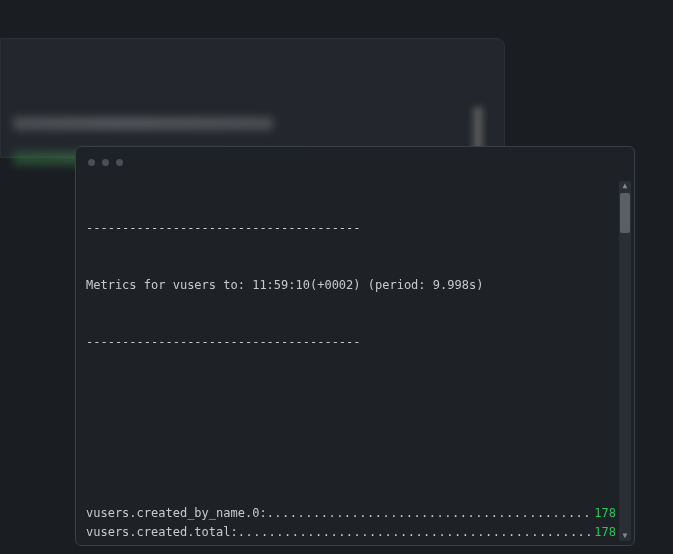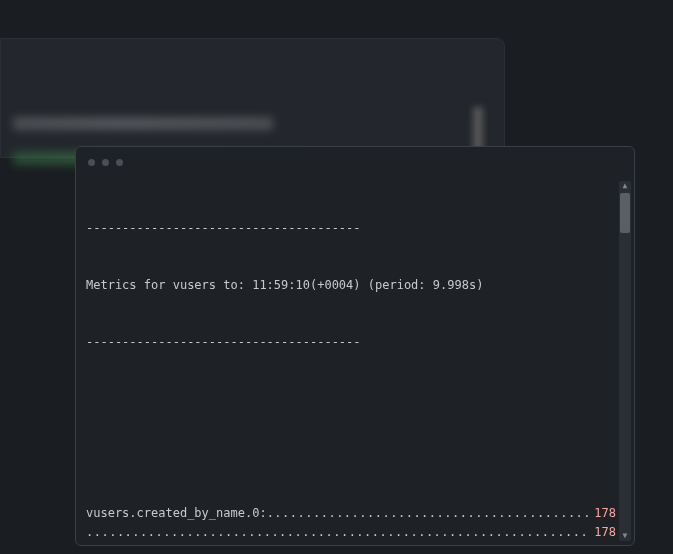--- a/index.html
+++ b/index.html
@@ -105,21 +105,21 @@
       flex-shrink: 0;
       text-align: right;
     }
     .metric-dots {
       flex: 1;
       overflow: hidden;
       letter-spacing: 0.5px;
     }
     .metric-value {
       flex-shrink: 0;
-      color: #fca5a5;
+      color: #22c55e;
       padding-left: 4px;
     }
     .scrollbar-track {
       position: absolute;
       right: 3px;
       top: 4px;
       bottom: 4px;
       width: 12px;
       background: #2a2e35;
       border-radius: 2px;
@@ -156,29 +156,30 @@
 
 <div class="terminal">
   <div class="titlebar">
     <div class="dot"></div>
     <div class="dot"></div>
     <div class="dot"></div>
   </div>
   <div class="term-body">
     <div class="term-content">
       <div class="dashes">--------------------------------------</div>
-      <div><span>Metrics for vusers to: </span><span>11:59:10(+0004)</span><span> (period: </span><span>9.998s</span><span>)</span></div>
+      <div><span>Metrics for vusers to: </span><span>11:59:10(+0002)</span><span> (period: </span><span>9.998s</span><span>)</span></div>
       <div class="dashes">--------------------------------------</div>
       <div>&nbsp;</div>
       <div>&nbsp;</div>
       <div id="metrics-container"><div class="metric-row">
             <span class="metric-label">vusers.created_by_name.0: </span>
             <span class="metric-dots">................................................................................</span>
             <span class="metric-value"> 178</span>
           </div><div class="metric-row">
+            <span class="metric-label">vusers.created.total: </span>
             <span class="metric-dots">................................................................................</span>
             <span class="metric-value"> 178</span>
           </div><div class="metric-row">
             <span class="metric-label">http.request_rate: </span>
             <span class="metric-dots">................................................................................</span>
             <span class="metric-value"> 4725/sec</span>
           </div></div>
       
       
       

